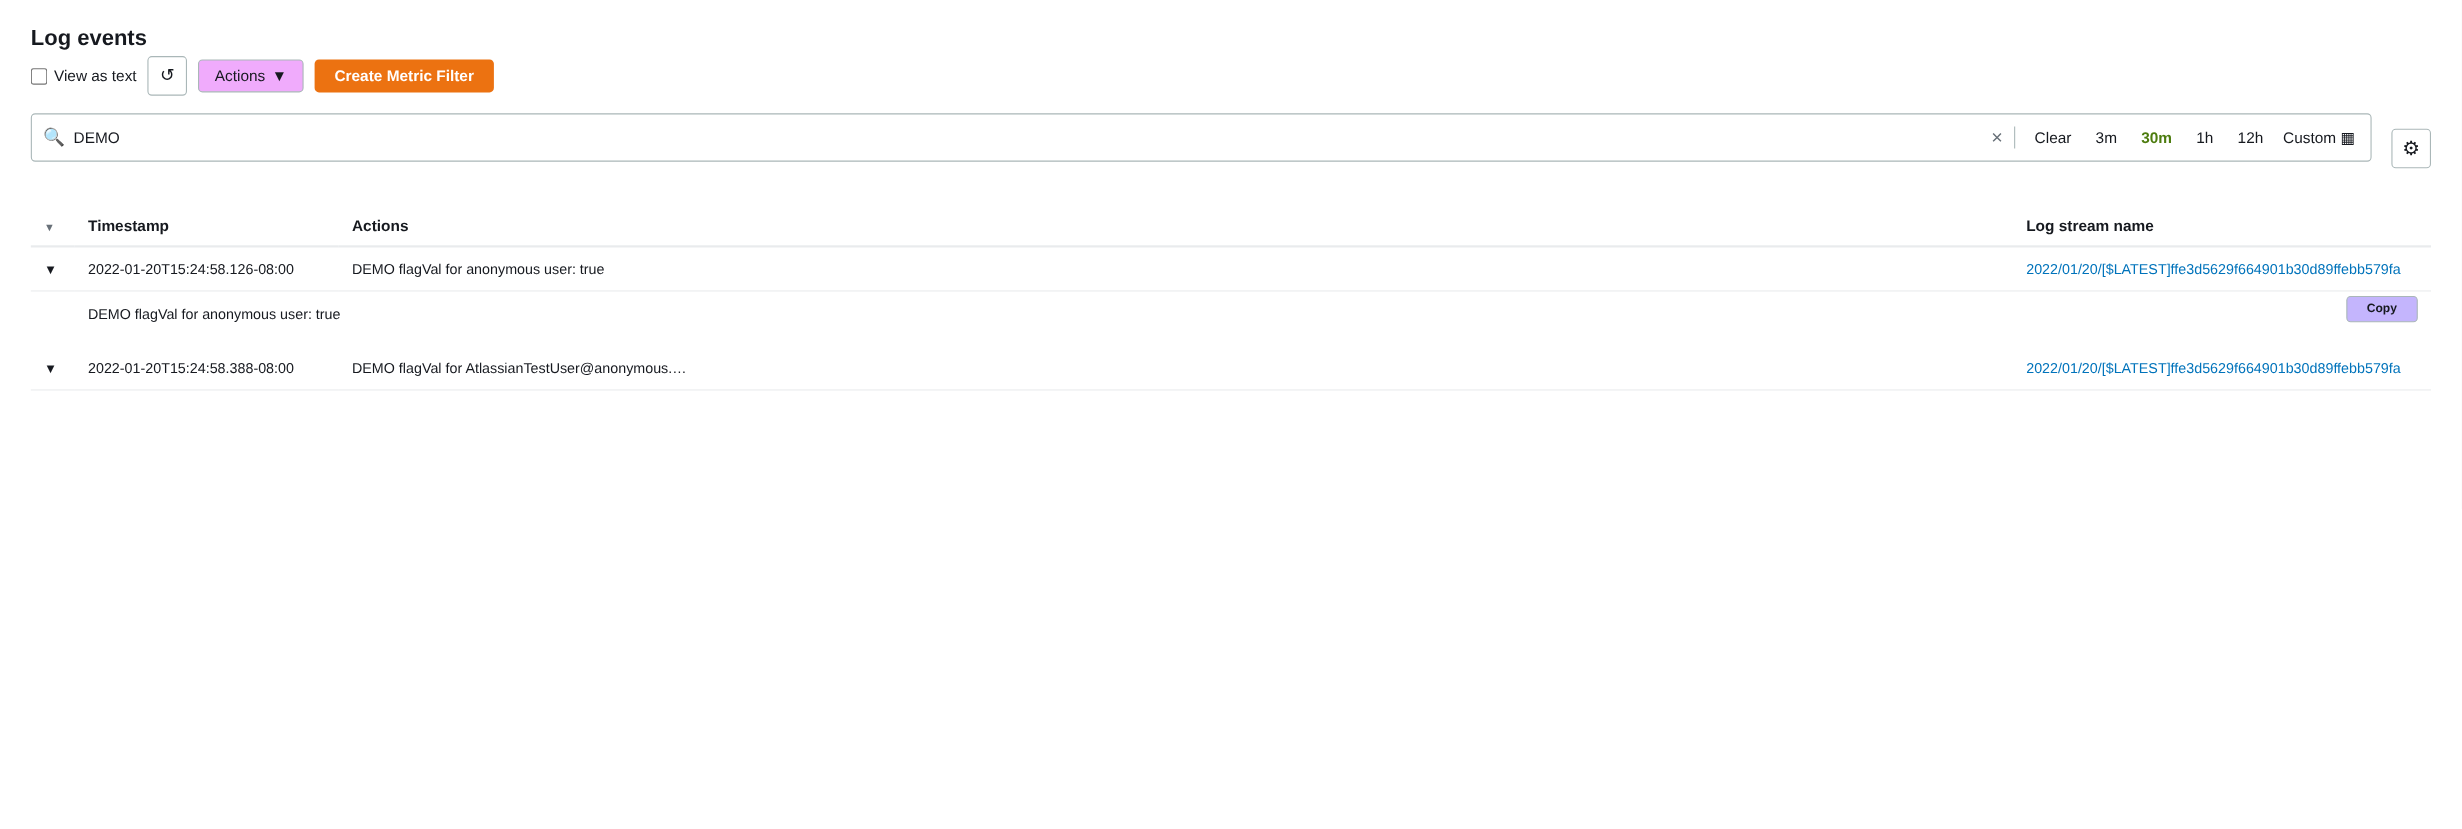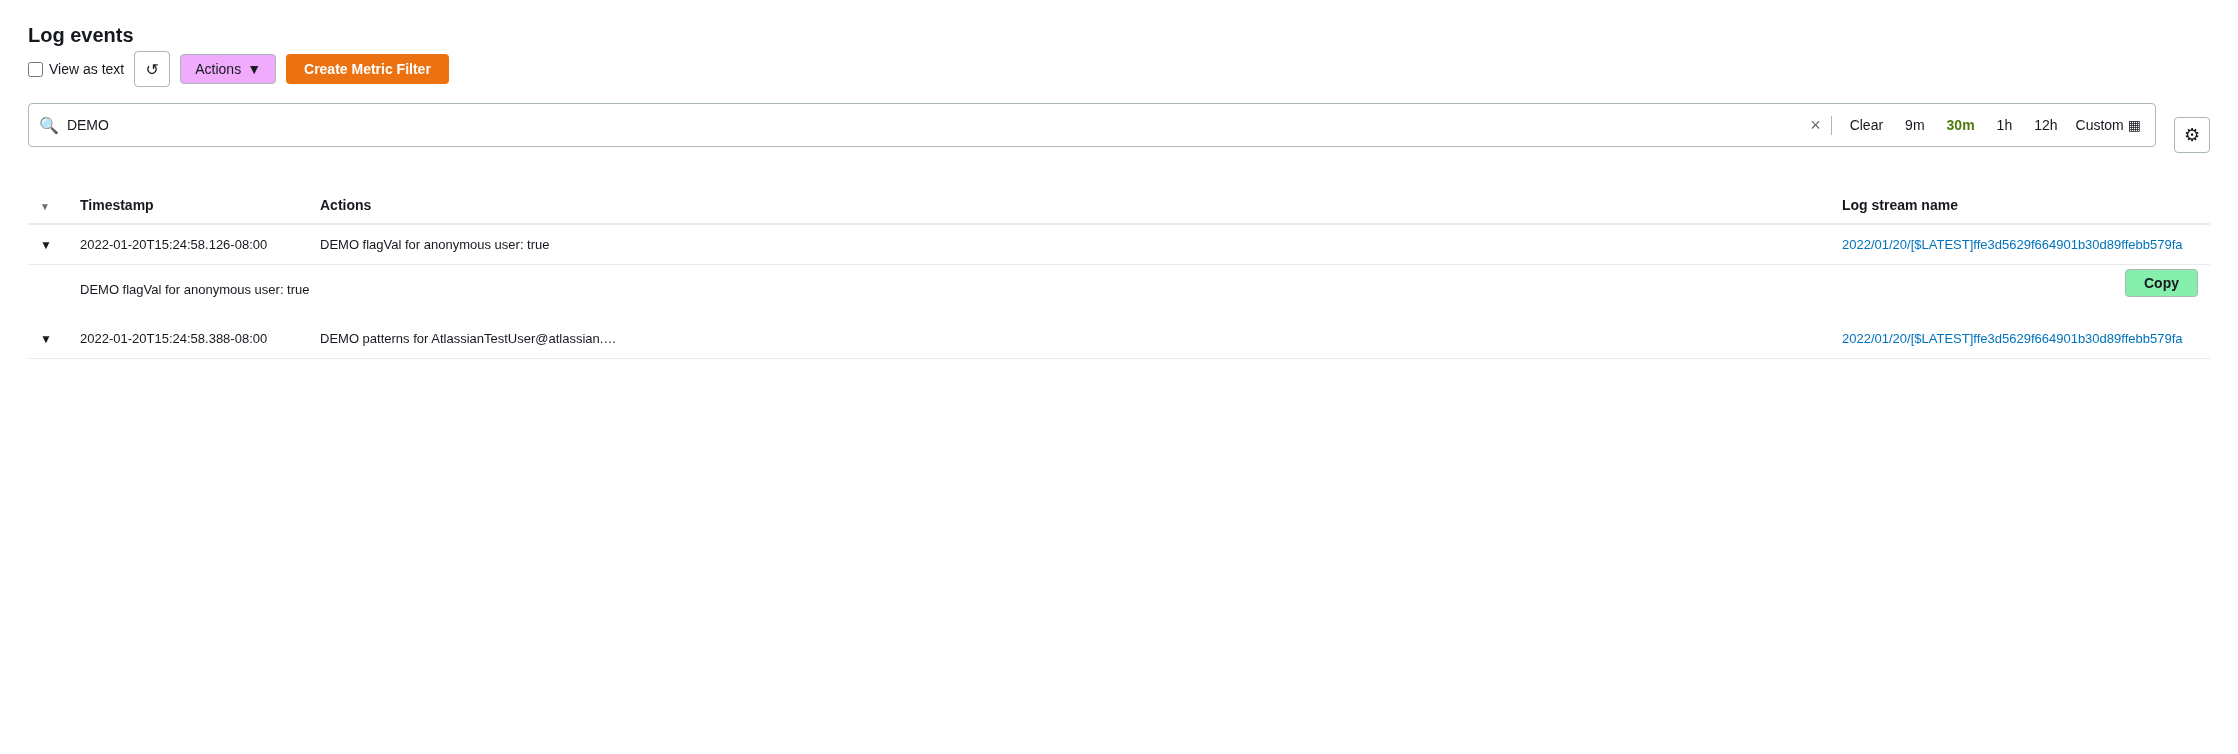--- a/index.html
+++ b/index.html
@@ -219,24 +219,24 @@
       align-items: flex-end;
       padding-bottom: 8px;
     }
     .expanded-text {
       font-size: 13px;
       color: #16191f;
     }
     .btn-copy {
       padding: 5px 18px;
       border: 1px solid #aab7b8;
-      background: #86efac;
-      border-radius: 4px;
-      cursor: pointer;
-      font-size: 14px;
+      background: #c4b5fd;
+      border-radius: 4px;
+      cursor: pointer;
+      font-size: 11px;
       font-weight: 700;
       color: #16191f;
       white-space: nowrap;
     }
     .sort-icon {
       font-size: 10px;
       color: #687078;
     }
   </style>
 </head>
@@ -267,21 +267,21 @@
 
   <div style="display:flex;align-items:center;gap:10px;margin-bottom:20px;">
     <div class="search-row" style="flex:1;">
       <div class="search-input-wrapper">
         <span class="search-icon-span">🔍</span>
         <input class="search-input" type="text" value="DEMO" placeholder="Search" style="">
         <span class="search-clear">×</span>
       </div>
       <div class="time-range-section">
         <button class="time-btn">Clear</button>
-        <button class="time-btn">9m</button>
+        <button class="time-btn">3m</button>
         <button class="time-btn active">30m</button>
         <button class="time-btn">1h</button>
         <button class="time-btn">12h</button>
         <div class="time-custom">
           <span>Custom</span>
           <span>▦</span>
         </div>
       </div>
     </div>
     <button class="gear-btn">
@@ -333,21 +333,21 @@
       </tr>
 
       <tr class="main-row">
         <td>
           <span class="expand-icon">▼</span>
         </td>
         <td>
           <span>2022-01-20T15:24:58.388-08:00</span>
         </td>
         <td>
-          <span>DEMO patterns for AtlassianTestUser@atlassian.…</span>
+          <span>DEMO flagVal for AtlassianTestUser@anonymous.…</span>
         </td>
         <td>
           <a href="#" class="log-stream-link">2022/01/20/[$LATEST]ffe3d5629f664901b30d89ffebb579fa</a>
         </td>
       </tr>
 
     </tbody>
   </table>
 </div>
 

